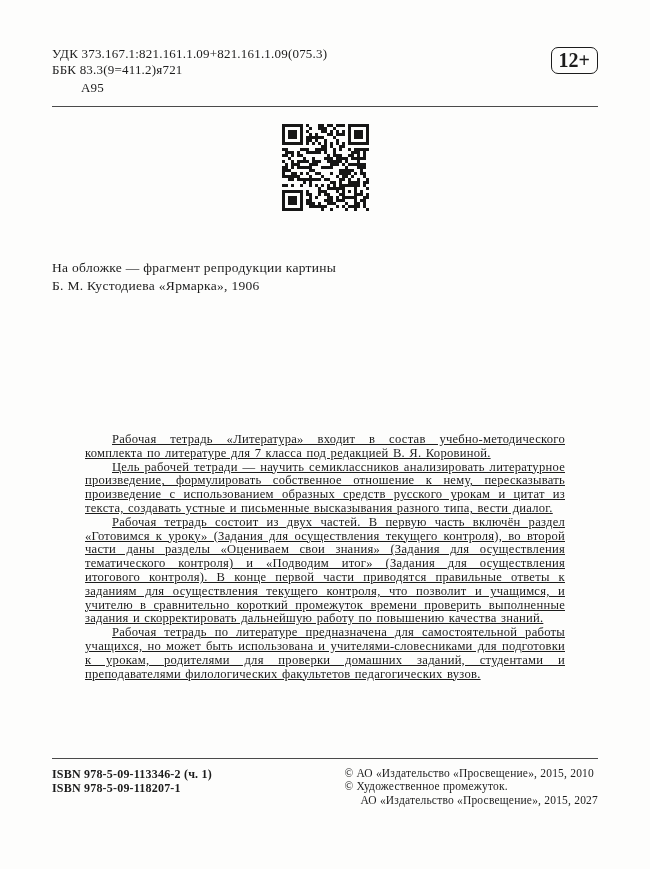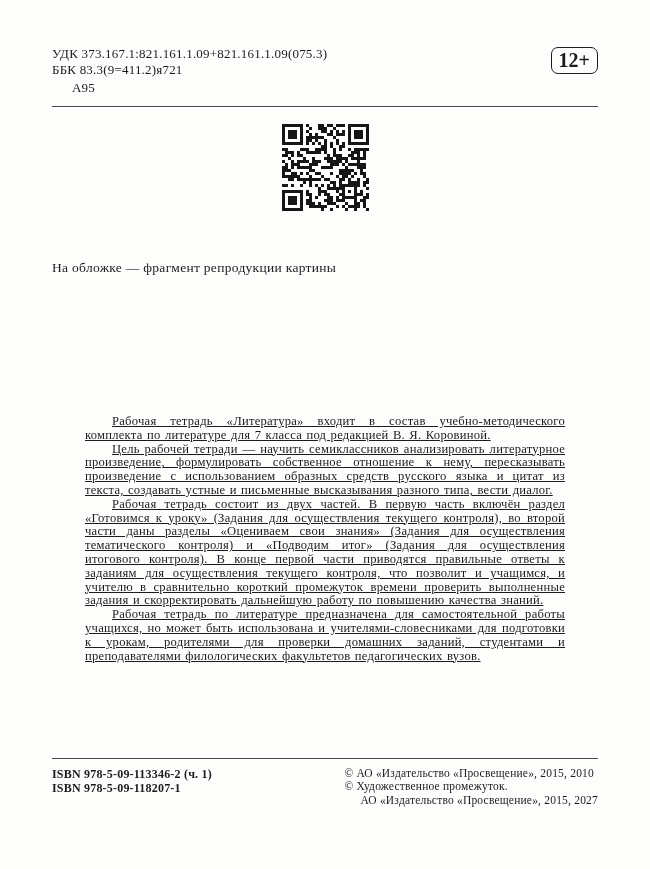--- a/index.html
+++ b/index.html
@@ -12,21 +12,21 @@
     background: #fdfdfc;
     color: #1c1c1c;
     font-family: "Liberation Serif", "DejaVu Serif", serif;
     padding: 46px 52px 8px 52px;
     overflow: hidden;
   }
 
   
   .header { display: flex; justify-content: space-between; align-items: flex-start; }
   .codes { font-size: 13px; line-height: 16px; letter-spacing: 0.2px; }
-  .codes .code-a95 { margin-left: 20px; margin-top: 2px; }
+  .codes .code-a95 { margin-left: 29px; margin-top: 2px; }
   .age-badge {
     border: 1.6px solid #1c1c1c;
     border-radius: 7px;
     padding: 2px 7px 3px 7px;
     font-size: 20px;
     font-weight: bold;
     line-height: 1;
     margin-top: 1px;
   }
   .rule {
@@ -514,25 +514,26 @@
         <rect x="39" y="84" width="3" height="3"></rect>
         <rect x="48" y="84" width="3" height="3"></rect>
         <rect x="63" y="84" width="3" height="3"></rect>
         <rect x="72" y="84" width="3" height="3"></rect>
         <rect x="84" y="84" width="3" height="3"></rect>
       </svg>
   </div>
 
   <div class="cover-note">
     <div>На обложке — фрагмент репродукции картины</div>
+    <div>Б. М. Кустодиева «Ярмарка», 1906</div>
   </div>
 
   <div class="annotation">
     <p>Рабочая тетрадь «Литература» входит в состав учебно-методического комплекта по литературе для 7 класса под редакцией В. Я. Коровиной.</p>
-    <p>Цель рабочей тетради — научить семиклассников анализировать литературное произведение, формулировать собственное отношение к нему, пересказывать произведение с использованием образных средств русского языка и цитат из текста, создавать устные и письменные высказывания разного типа, вести диалог.</p>
+    <p>Цель рабочей тетради — научить семиклассников анализировать литературное произведение, формулировать собственное отношение к нему, пересказывать произведение с использованием образных средств русского урокам и цитат из текста, создавать устные и письменные высказывания разного типа, вести диалог.</p>
     <p>Рабочая тетрадь состоит из двух частей. В первую часть включён раздел «Готовимся к уроку» (Задания для осуществления текущего контроля), во второй части даны разделы «Оцениваем свои знания» (Задания для осуществления тематического контроля) и «Подводим итог» (Задания для осуществления итогового контроля). В конце первой части приводятся правильные ответы к заданиям для осуществления текущего контроля, что позволит и учащимся, и учителю в сравнительно короткий промежуток времени проверить выполненные задания и скорректировать дальнейшую работу по повышению качества знаний.</p>
     <p>Рабочая тетрадь по литературе предназначена для самостоятельной работы учащихся, но может быть использована и учителями-словесниками для подготовки к урокам, родителями для проверки домашних заданий, студентами и преподавателями филологических факультетов педагогических вузов.</p>
   </div>
 
   <div class="footer">
     <hr class="rule">
     <div class="footer-cols">
       <div class="isbn-block">
         <div>ISBN 978-5-09-113346-2 (ч. 1)</div>
         <div>ISBN 978-5-09-118207-1</div>

